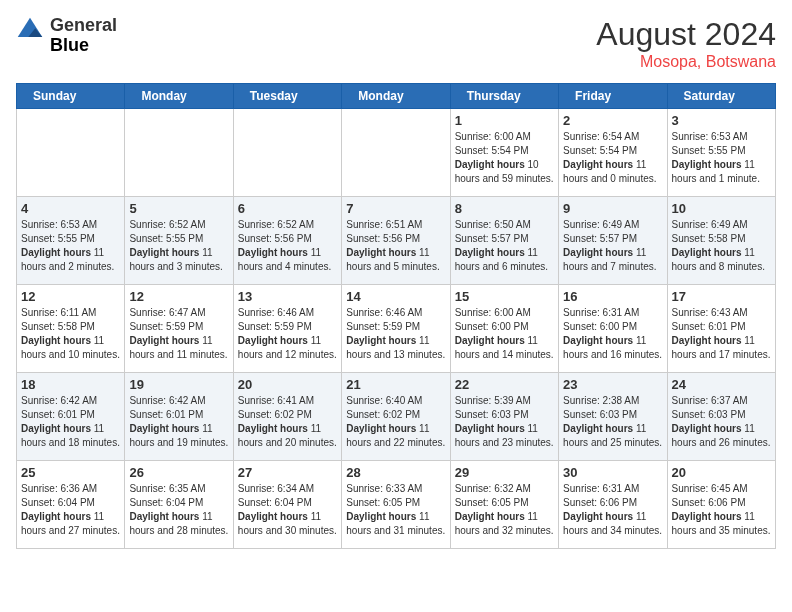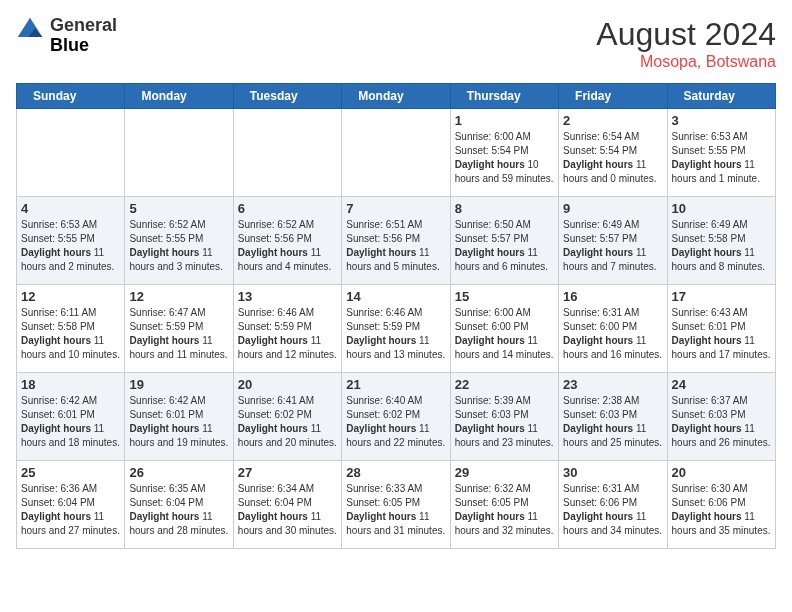--- a/index.html
+++ b/index.html
@@ -307,19 +307,19 @@
           <div class="cell-info"><b>Daylight hours</b> 11 hours and 32 minutes.</div>
         </td>
         <td>
           <span class="day-num">30</span>
           <div class="cell-info">Sunrise: 6:31 AM</div>
           <div class="cell-info">Sunset: 6:06 PM</div>
           <div class="cell-info"><b>Daylight hours</b> 11 hours and 34 minutes.</div>
         </td>
         <td>
           <span class="day-num">20</span>
-          <div class="cell-info">Sunrise: 6:30 AM</div>
+          <div class="cell-info">Sunrise: 6:45 AM</div>
           <div class="cell-info">Sunset: 6:06 PM</div>
           <div class="cell-info"><b>Daylight hours</b> 11 hours and 35 minutes.</div>
         </td>
       </tr>
     </tbody>
 </table>
 
 </body></html>

